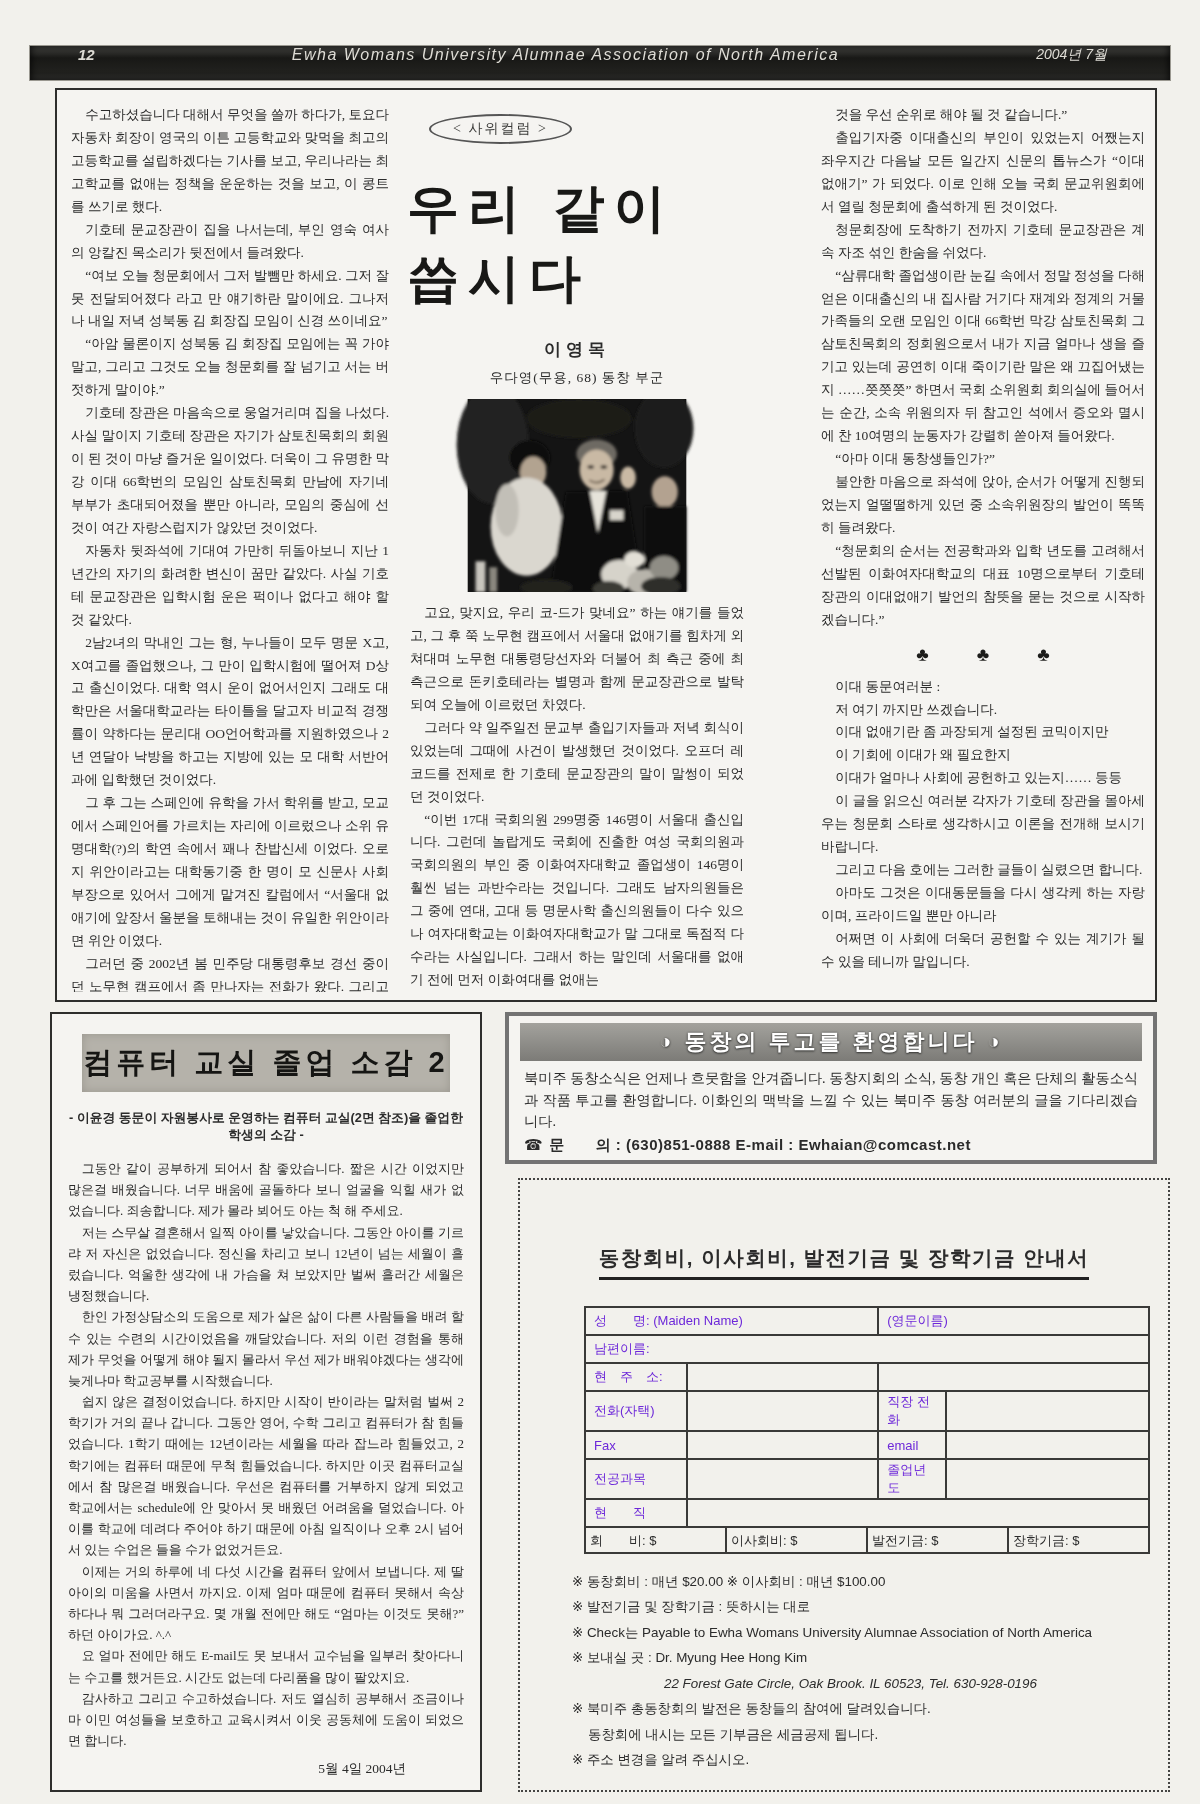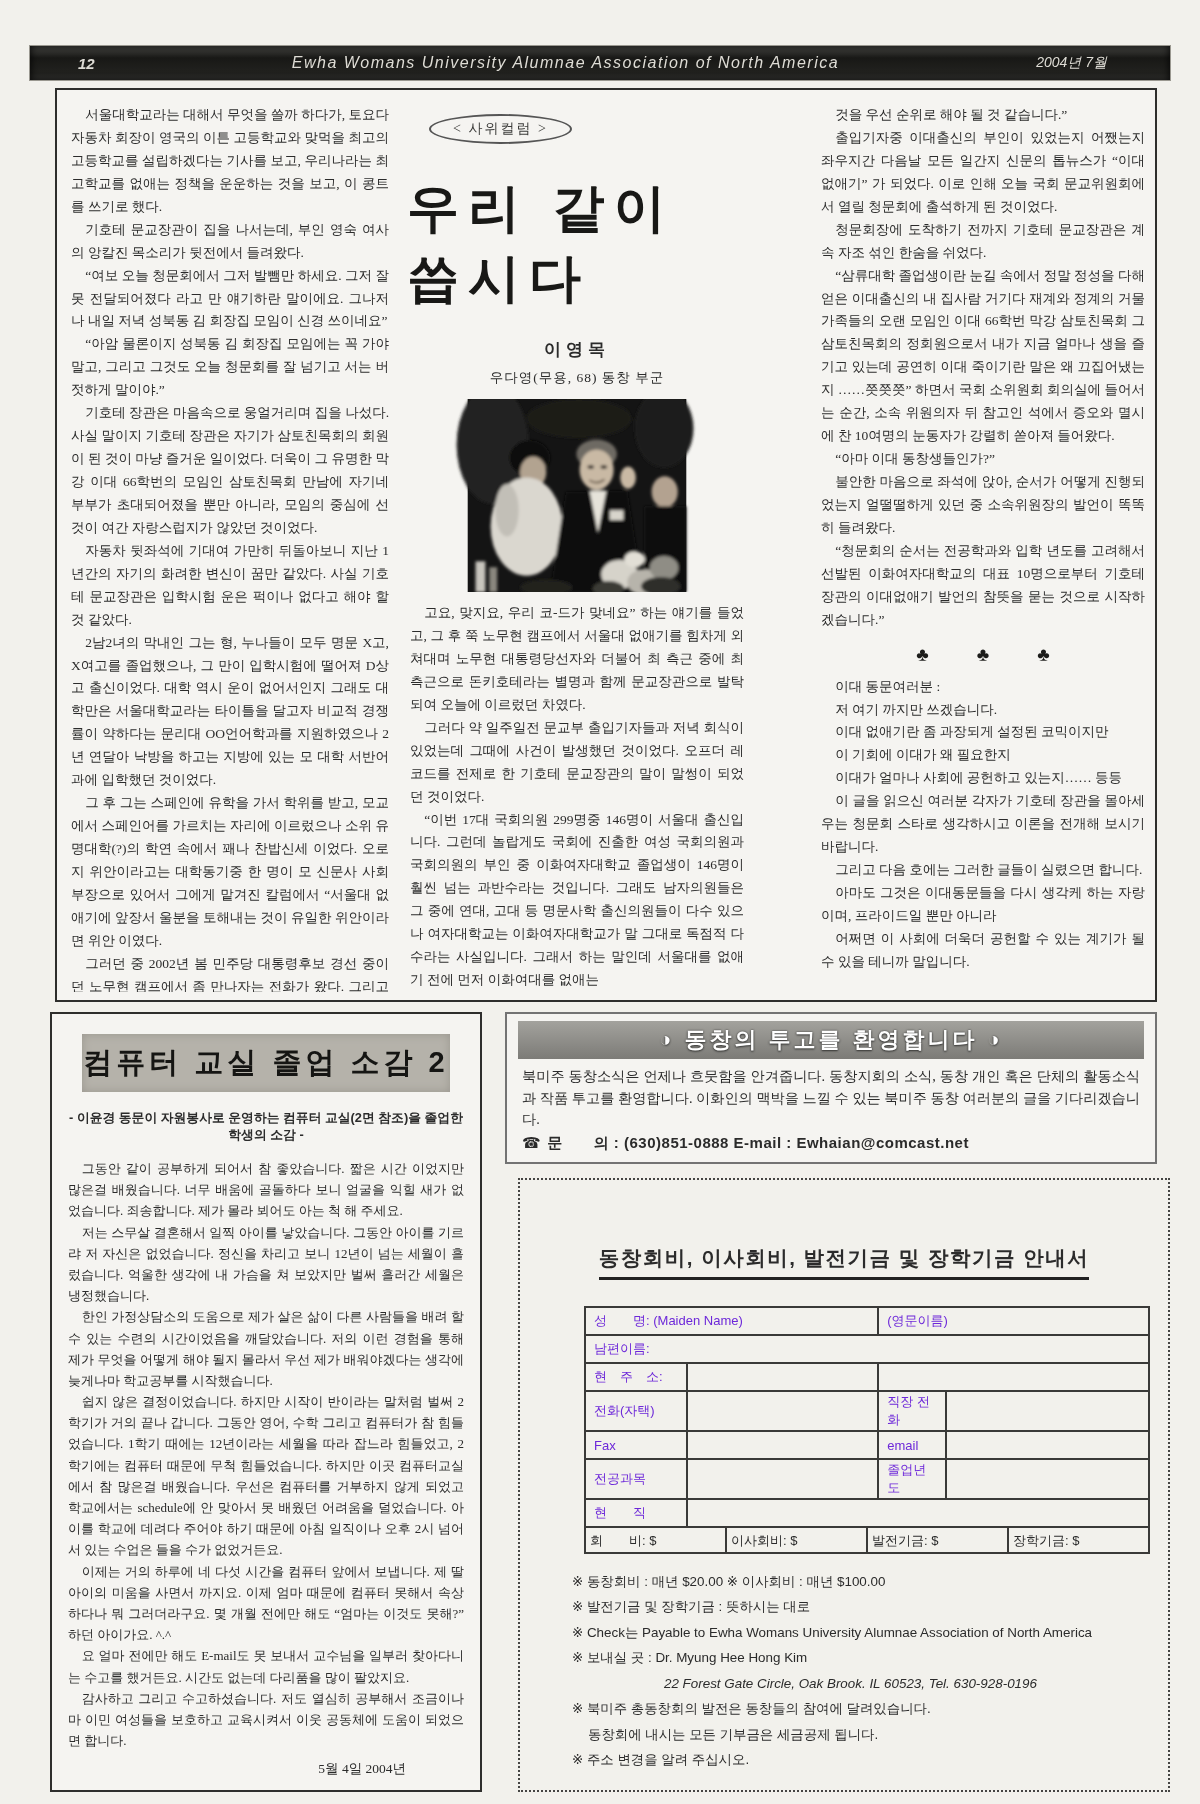--- a/index.html
+++ b/index.html
@@ -8,21 +8,21 @@
     background:#f2f1ec;color:#2b2b2b;
     font-family:"Liberation Serif","DejaVu Serif",serif;
   }
   .sans{font-family:"Liberation Sans","DejaVu Sans",sans-serif;}
 
   
   .masthead{
     position:absolute;left:30px;top:46px;width:1140px;height:34px;
     background:linear-gradient(180deg,#4a4a47 0%,#181816 35%,#22221f 80%,#3a3a37 100%);
     box-shadow:0 0 0 1px #9a9890, inset 0 0 8px #000;
-    color:#dedcd5;display:flex;align-items:center;box-sizing:border-box;
+    color:#dedcd5;display:flex;align-items:flex-start;box-sizing:border-box;
   }
   .mh-num{margin-left:48px;font-size:15px;font-style:italic;font-weight:bold;}
   .mh-title{flex:1;text-align:center;font-style:italic;font-size:16px;letter-spacing:1.5px;}
   .mh-issue{margin-right:63px;font-size:14px;font-style:italic;}
 
   
   .article-box{
     position:absolute;left:55px;top:88px;width:1102px;height:914px;
     border:2px solid #2e2e2c;box-sizing:border-box;overflow:hidden;
     display:flex;padding:12px 0 8px 14px;background:rgba(255,255,255,0.25);
@@ -62,21 +62,21 @@
     padding:9px 0;color:#151513;
   }
   .cc-sub{margin-top:18px;text-align:center;font-weight:bold;font-size:12.8px;}
   .cc-text{margin-top:14px;}
   .cc-text p{font-size:13px;line-height:1.63;}
   .cc-date{position:absolute;bottom:12px;right:74px;font-size:13.5px;}
 
   
   .sb-box{
     position:absolute;left:505px;top:1012px;width:652px;height:152px;
-    border:2px solid #737373;box-sizing:border-box;padding:7px 11px;
+    border:4px solid #737373;box-sizing:border-box;padding:7px 11px;
     background:rgba(255,255,255,0.25);
   }
   .sb-band{
     background:linear-gradient(180deg,#a3a29d,#7c7b77);
     color:#fff;font-weight:bold;font-size:22px;letter-spacing:3px;
     text-align:center;padding:4px 0;text-shadow:0 1px 2px #3a3a38, 0 0 2px #3a3a38;
   }
   .sb-band .hc{font-size:20px;margin:0 10px;position:relative;top:-1px;}
   .sb-body{margin:7px 4px 0;font-size:14.2px;line-height:1.52;text-align:justify;}
   .sb-contact{margin:3px 4px 0;font-weight:bold;font-size:15px;letter-spacing:0.5px;}
@@ -114,21 +114,21 @@
 
 <div class="masthead sans">
   <span class="mh-num">12</span>
   <span class="mh-title">Ewha Womans University Alumnae Association of North America</span>
   <span class="mh-issue">2004년 7월</span>
 </div>
 
 <div class="article-box">
 
   <div class="acol col1">
-    <p class="bp">서울대학교라는 대해서 무엇을 쓸까 하다가, 토요다 자동차 회장이 영국의 이튼 고등학교와 맞먹을 최고의 고등학교를 설립하겠다는 기사를 보고, 우리나라는 최고학교를 없애는 정책을 운운하는 것을 보고, 이 콩트를 쓰기로 했다.</p>
+    <p class="bp">수고하셨습니다 대해서 무엇을 쓸까 하다가, 토요다 자동차 회장이 영국의 이튼 고등학교와 맞먹을 최고의 고등학교를 설립하겠다는 기사를 보고, 우리나라는 최고학교를 없애는 정책을 운운하는 것을 보고, 이 콩트를 쓰기로 했다.</p>
     <p class="bp">기호테 문교장관이 집을 나서는데, 부인 영숙 여사의 앙칼진 목소리가 뒷전에서 들려왔다.</p>
     <p class="bp">“여보 오늘 청문회에서 그저 발뺌만 하세요. 그저 잘못 전달되어졌다 라고 만 얘기하란 말이에요. 그나저나 내일 저녁 성북동 김 회장집 모임이 신경 쓰이네요”</p>
     <p class="bp">“아암 물론이지 성북동 김 회장집 모임에는 꼭 가야말고, 그리고 그것도 오늘 청문회를 잘 넘기고 서는 버젓하게 말이야.”</p>
     <p class="bp">기호테 장관은 마음속으로 웅얼거리며 집을 나섰다. 사실 말이지 기호테 장관은 자기가 삼토친목회의 회원이 된 것이 마냥 즐거운 일이었다. 더욱이 그 유명한 막강 이대 66학번의 모임인 삼토친목회 만남에 자기네 부부가 초대되어졌을 뿐만 아니라, 모임의 중심에 선 것이 여간 자랑스럽지가 않았던 것이었다.</p>
     <p class="bp">자동차 뒷좌석에 기대여 가만히 뒤돌아보니 지난 1년간의 자기의 화려한 변신이 꿈만 같았다. 사실 기호테 문교장관은 입학시험 운은 퍽이나 없다고 해야 할 것 같았다.</p>
     <p class="bp">2남2녀의 막내인 그는 형, 누나들이 모두 명문 X고, X여고를 졸업했으나, 그 만이 입학시험에 떨어져 D상고 출신이었다. 대학 역시 운이 없어서인지 그래도 대학만은 서울대학교라는 타이틀을 달고자 비교적 경쟁률이 약하다는 문리대 OO언어학과를 지원하였으나 2년 연달아 낙방을 하고는 지방에 있는 모 대학 서반어과에 입학했던 것이었다.</p>
     <p class="bp">그 후 그는 스페인에 유학을 가서 학위를 받고, 모교에서 스페인어를 가르치는 자리에 이르렀으나 소위 유명대학(?)의 학연 속에서 꽤나 찬밥신세 이었다. 오로지 위안이라고는 대학동기중 한 명이 모 신문사 사회부장으로 있어서 그에게 맡겨진 칼럼에서 “서울대 없애기에 앞장서 울분을 토해내는 것이 유일한 위안이라면 위안 이였다.</p>
     <p class="bp">그러던 중 2002년 봄 민주당 대통령후보 경선 중이던 노무현 캠프에서 좀 만나자는 전화가 왔다. 그리고 만난 지 30분도 안돼서 노무현으로부터 “좋</p>
   </div>
 

